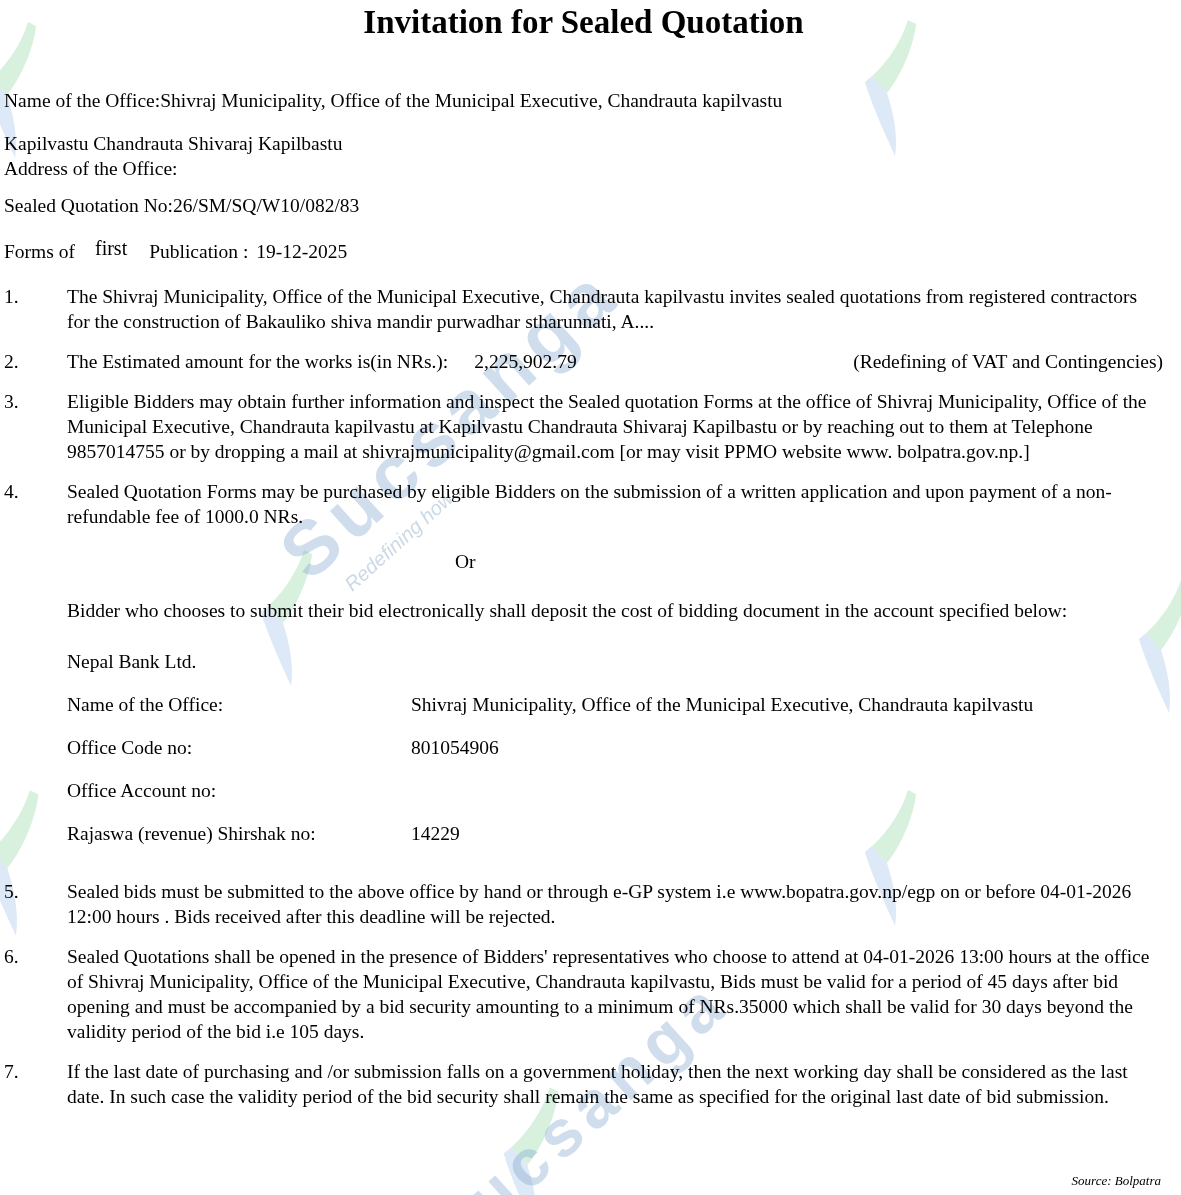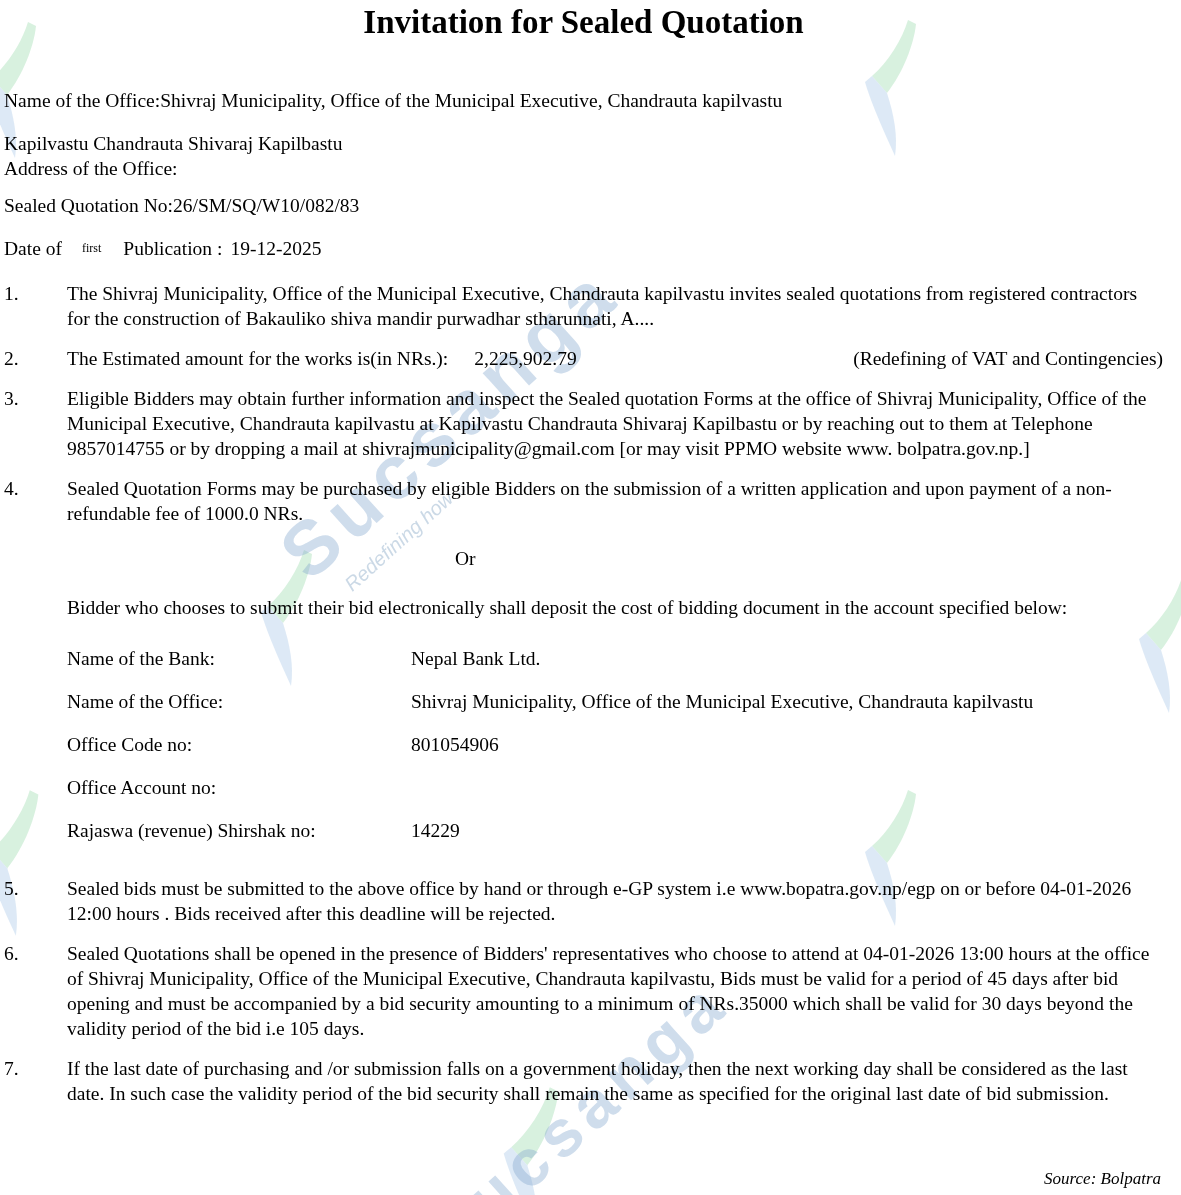--- a/index.html
+++ b/index.html
@@ -49,21 +49,21 @@
   .title {
     text-align:center;
     font-size:33px;
     line-height:40px;
     font-weight:bold;
     margin-bottom:46px;
   }
   .hline { margin-bottom:18px; }
   .addr-block { margin-bottom:12px; }
   .pub-line { margin-bottom:20px; }
-  .pub-ordinal { font-size:12px; vertical-align:3px; margin-left:20px; }
+  .pub-ordinal { font-size:20px; vertical-align:3px; margin-left:20px; }
   .pub-suffix { margin-left:22px; }
   .pub-date { margin-left:8px; }
 
   .item { display:flex; margin-bottom:15px; }
   .item .num { width:63px; flex:0 0 63px; }
   .item .body { flex:1; }
 
   .amount-line { display:flex; align-items:flex-end; }
   .amount-val { margin-left:26px; }
   .amount-note { margin-left:auto; }
@@ -75,21 +75,21 @@
   .bank-row .blabel { width:344px; flex:0 0 344px; }
   .bank-row .bvalue { flex:1; }
   .bank-table { margin-bottom:8px; }
 
   .note-line { margin-top:0; }
 
   .source {
     position:absolute;
     right:20px; bottom:6px;
     font-style:italic;
-    font-size:17px;
+    font-size:13px;
     z-index:1;
   }
 </style>
 </head>
 <body>
 
 <div class="page">
 
   <div class="wm-layer">
     <svg width="0" height="0" aria-hidden="true">
@@ -134,21 +134,21 @@
 
     <p class="hline"><span>Name of the Office:</span><span>Shivraj Municipality, Office of the Municipal Executive, Chandrauta kapilvastu</span></p>
 
     <div class="addr-block">
       <p>Kapilvastu Chandrauta Shivaraj Kapilbastu</p>
       <p>Address of the Office:</p>
     </div>
 
     <p class="hline"><span>Sealed Quotation No:</span><span>26/SM/SQ/W10/082/83</span></p>
 
-    <p class="pub-line"><span>Date of</span><span class="pub-ordinal">first</span><span class="pub-suffix">Publication :</span><span class="pub-date">19-12-2025</span></p>
+    <p class="pub-line"><span>Forms of</span><span class="pub-ordinal">first</span><span class="pub-suffix">Publication :</span><span class="pub-date">19-12-2025</span></p>
 
     <div class="item">
       <div class="num">1.</div>
       <div class="body">The Shivraj Municipality, Office of the Municipal Executive, Chandrauta kapilvastu invites sealed quotations from registered contractors for the construction of Bakauliko shiva mandir purwadhar stharunnati, A....</div>
     </div>
 
     <div class="item">
       <div class="num">2.</div>
       <div class="body amount-line">
         <span>The Estimated amount for the works is(in NRs.):</span>
@@ -164,21 +164,20 @@
 
     <div class="item">
       <div class="num">4.</div>
       <div class="body">
         <p>Sealed Quotation Forms may be purchased by eligible Bidders on the submission of a written application and upon payment of a non-refundable fee of 1000.0 NRs.</p>
         <p class="or-line">Or</p>
         <p class="electronic">Bidder who chooses to submit their bid electronically shall deposit the cost of bidding document in the account specified below:</p>
 
         <div class="bank-table">
           <div class="bank-row">
-            <div class="blabel">Name of the Bank:</div>
             <div class="bvalue">Nepal Bank Ltd.</div>
           </div>
           <div class="bank-row">
             <div class="blabel">Name of the Office:</div>
             <div class="bvalue">Shivraj Municipality, Office of the Municipal Executive, Chandrauta kapilvastu</div>
           </div>
           <div class="bank-row">
             <div class="blabel">Office Code no:</div>
             <div class="bvalue">801054906</div>
           </div>

